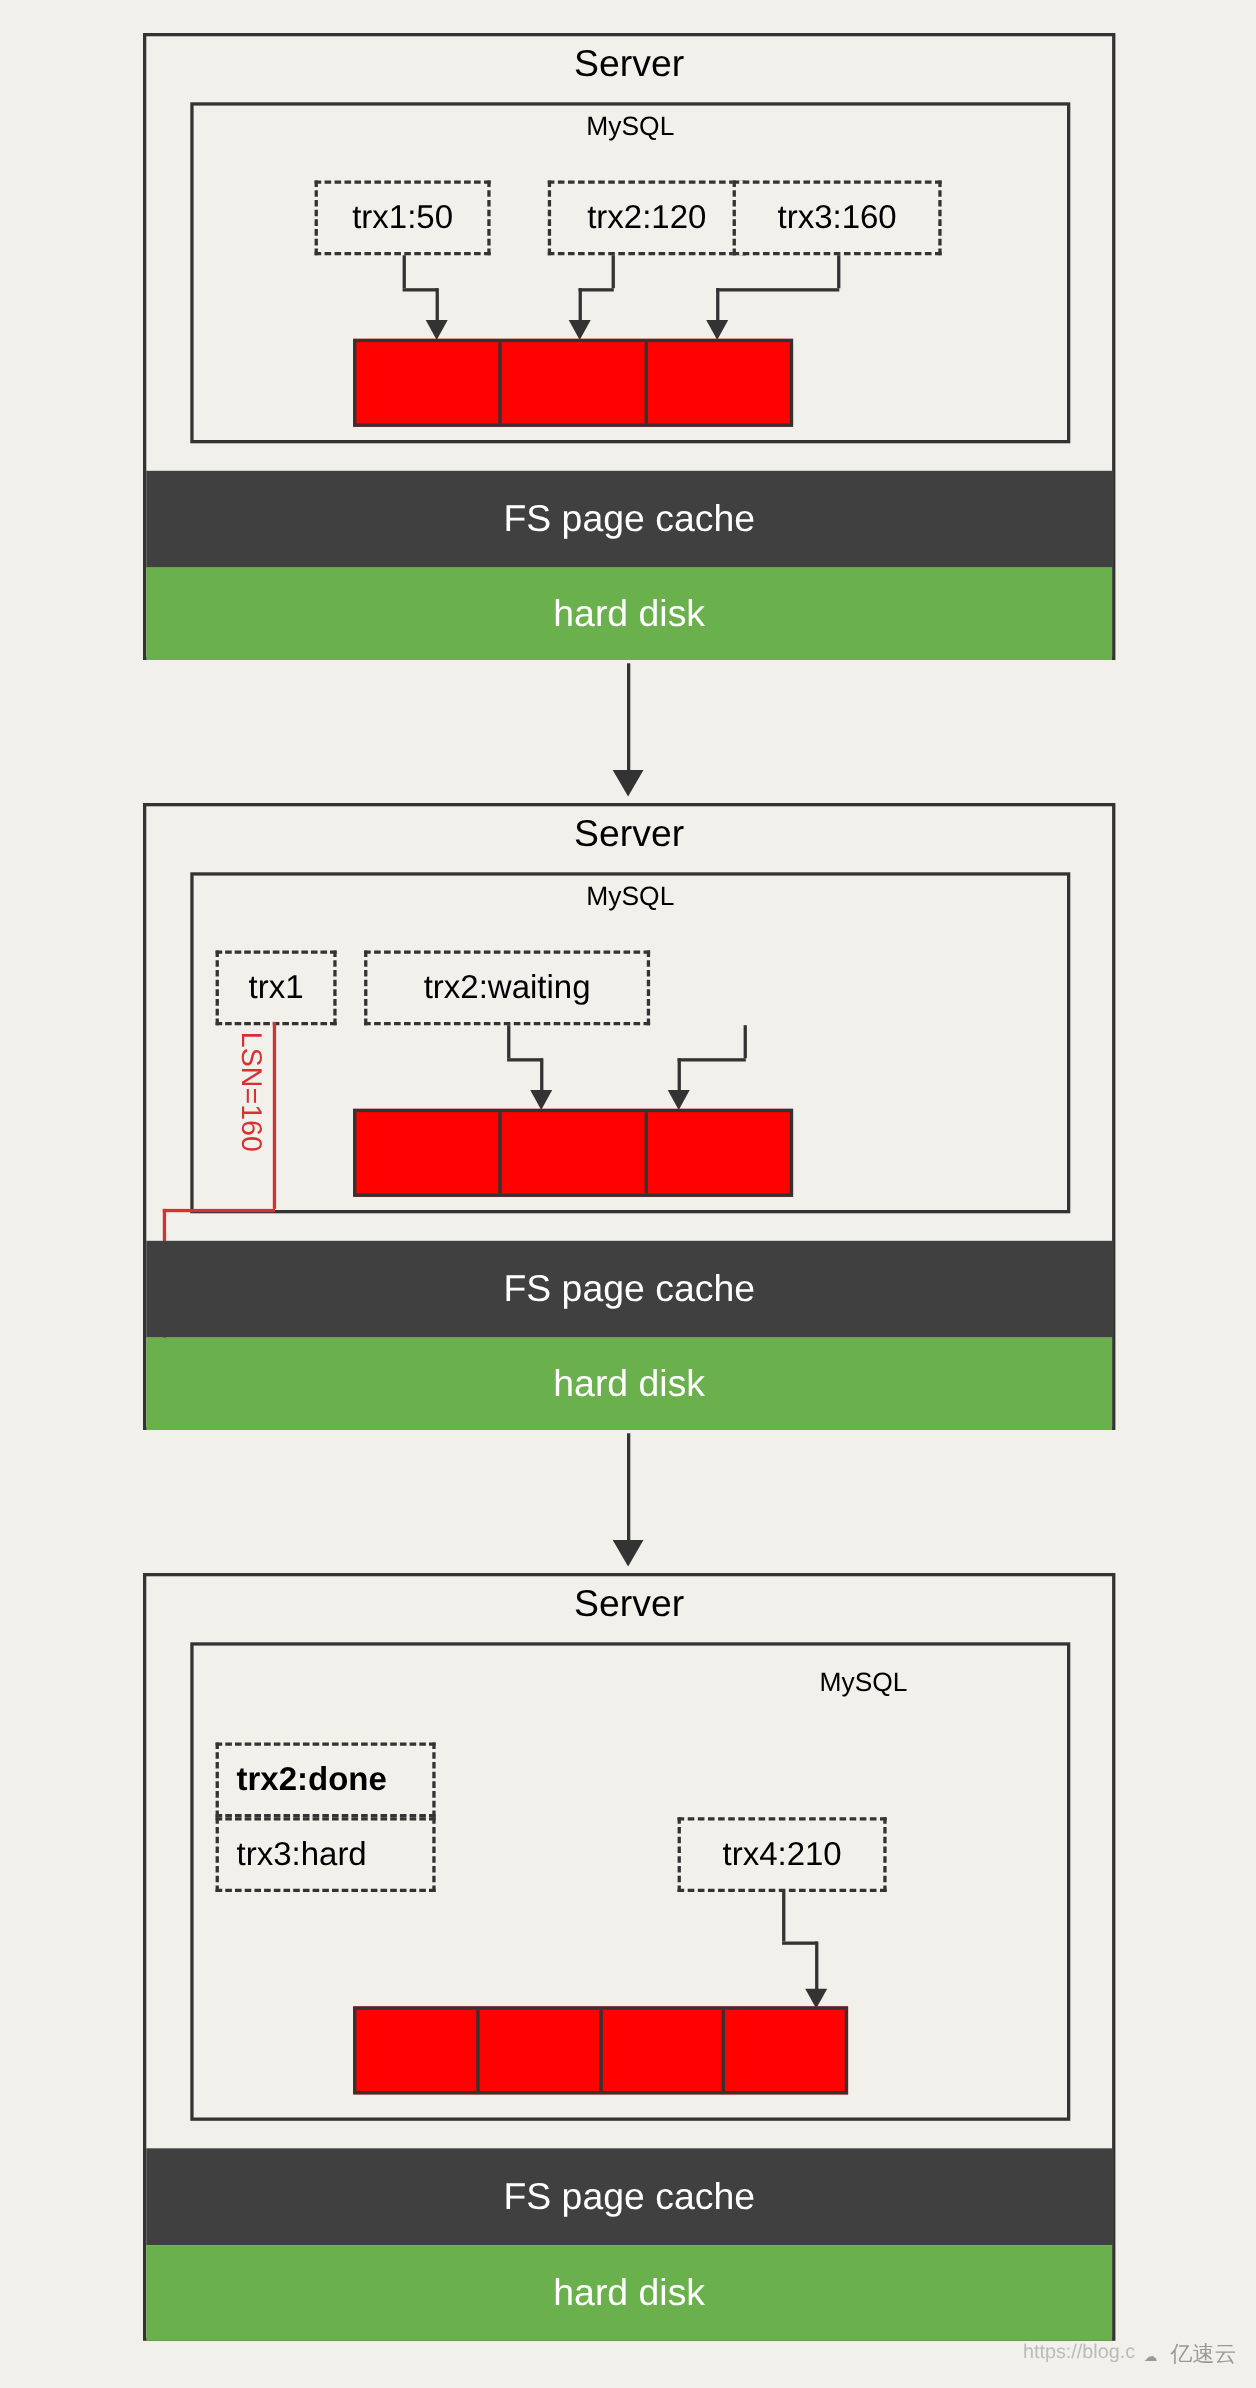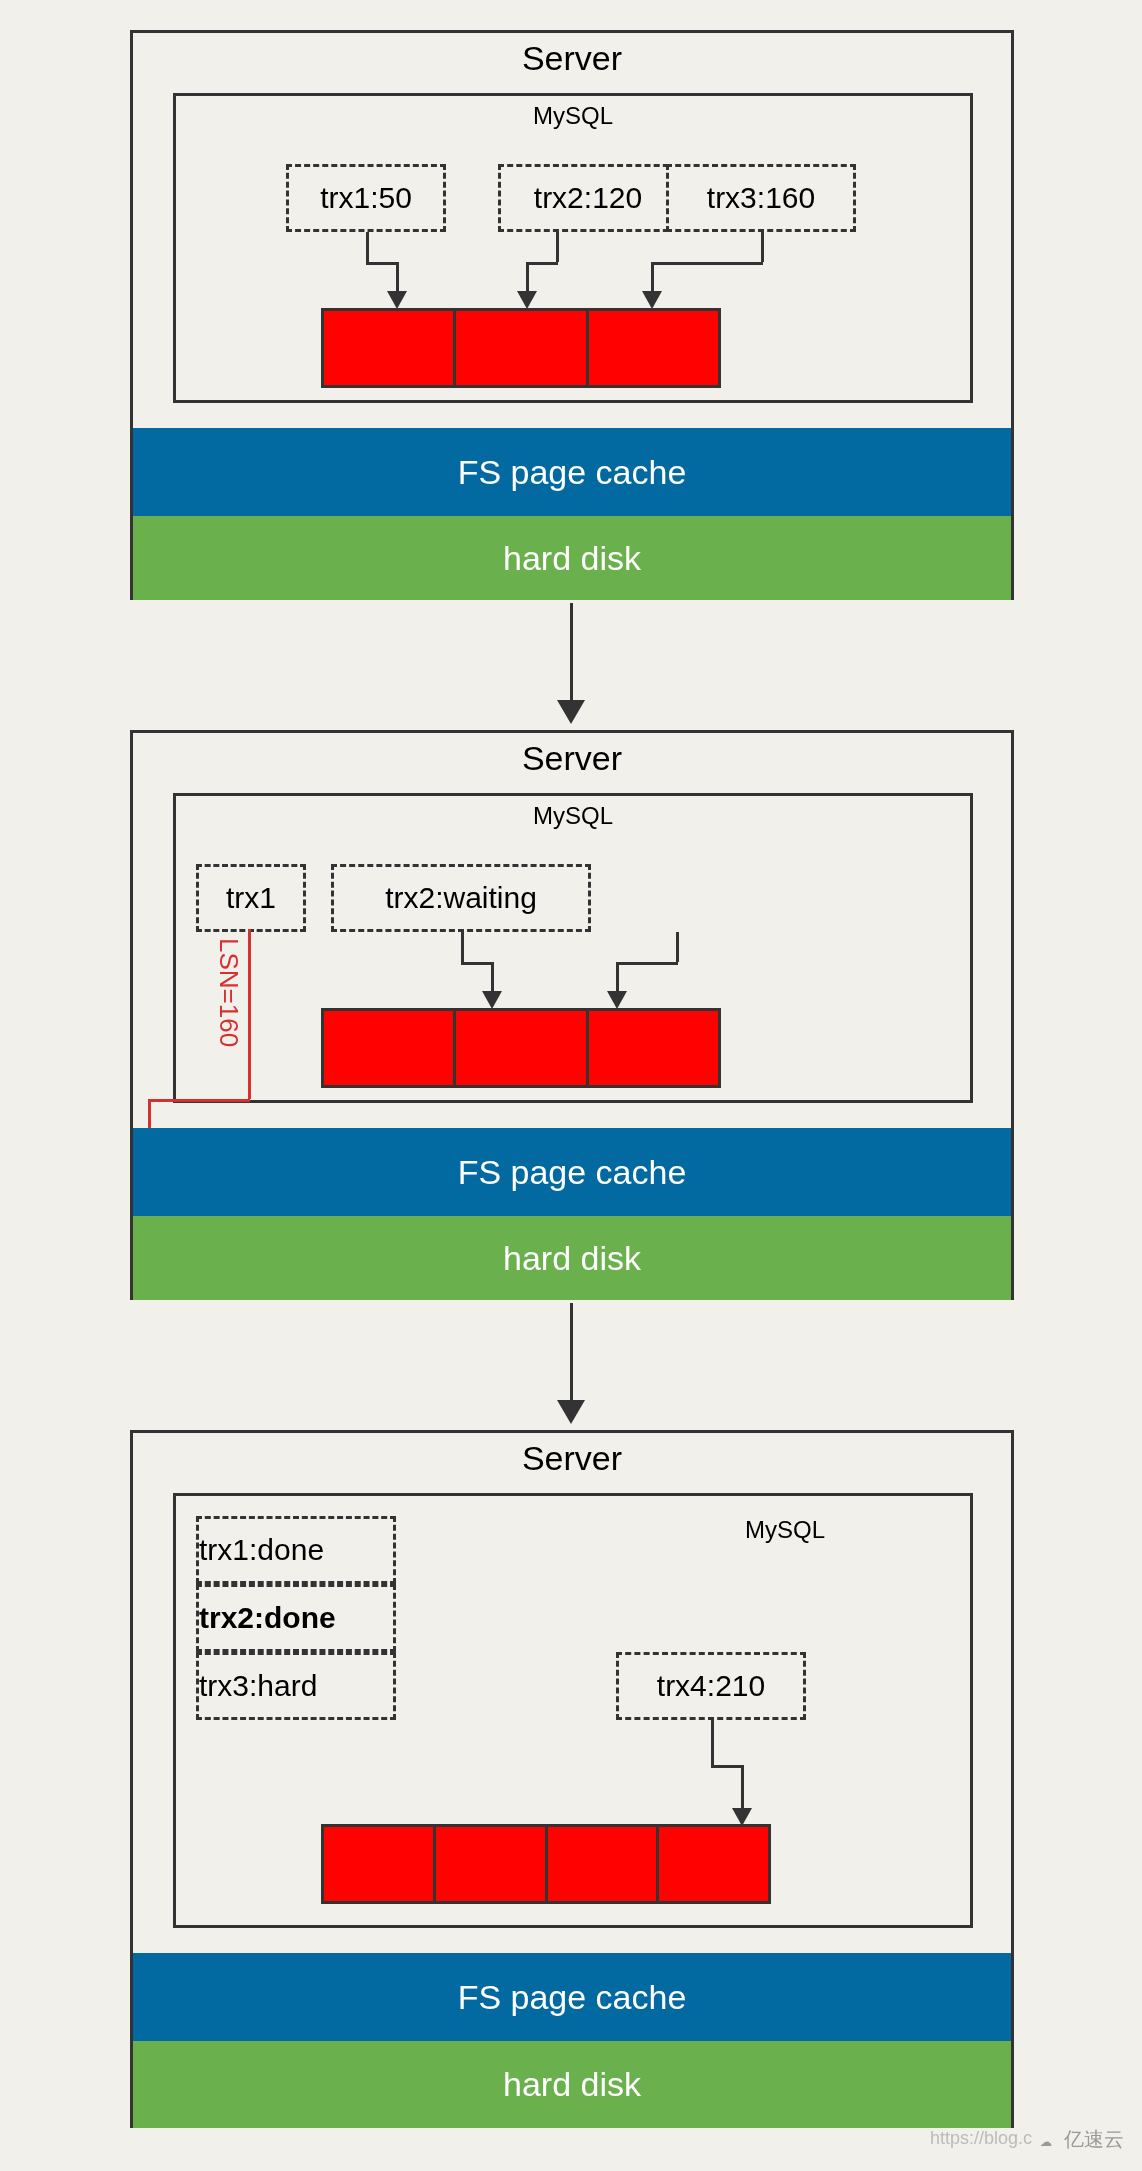--- a/index.html
+++ b/index.html
@@ -37,21 +37,21 @@
   }
   .trx-box {
     position: absolute;
     border: 3px dashed #333;
     background: #f2f0eb;
     font-size: 30px;
     display: flex;
     align-items: center;
     justify-content: center;
     height: 68px;
-    padding: 0 0;
+    padding: 0 16px;
   }
   .buffer {
     position: absolute;
     background: #ff0200;
     border: 3px solid #333;
     display: flex;
   }
   .buffer-cell {
     flex: 1;
     border-right: 3px solid #333;
@@ -59,21 +59,21 @@
   .buffer-cell:last-child { border-right: none; }
   .band {
     position: absolute;
     width: 100%;
     display: flex;
     align-items: center;
     justify-content: center;
     font-size: 34px;
     color: #fff;
   }
-  .orange { background: #0369a1; }
+  .orange { background: #404040; }
   .green  { background: #6ab04c; }
 
   
   .v-line { position: absolute; background: #333; width: 3px; }
   .h-line { position: absolute; background: #333; height: 3px; }
   .arrowhead-down {
     position: absolute; width: 0; height: 0;
     border-left: 10px solid transparent;
     border-right: 10px solid transparent;
     border-top: 18px solid #333;
@@ -208,23 +208,20 @@
 
 <div class="v-line" style="left:570px; top:1303px; height:100px;"></div>
 <div class="arrowhead-down big" style="left:557px; top:1400px;"></div>
 
 <div class="stage" style="top:1430px; height:698px;">
   <div class="stage-title">Server</div>
 
   <div class="mysql-box" style="left:40px; top:60px; width:800px; height:435px;">
     <div class="mysql-title" style="right:145px; top:20px;">MySQL</div>
 
-    <div class="trx-box" style="left:20px; top:20px;  width:200px; justify-content:flex-start;">
-        <span>trx1:done</span>
-      </div>
     <div class="trx-box" style="left:20px; top:88px;  width:200px; justify-content:flex-start;font-weight:bold;">
         <span>trx2:done</span>
       </div>
     <div class="trx-box" style="left:20px; top:156px; width:200px; justify-content:flex-start;">
         <span>trx3:hard</span>
       </div>
 
     <div class="trx-box" style="left:440px; top:156px; width:190px;">
         <span>trx4:210</span>
       </div>

